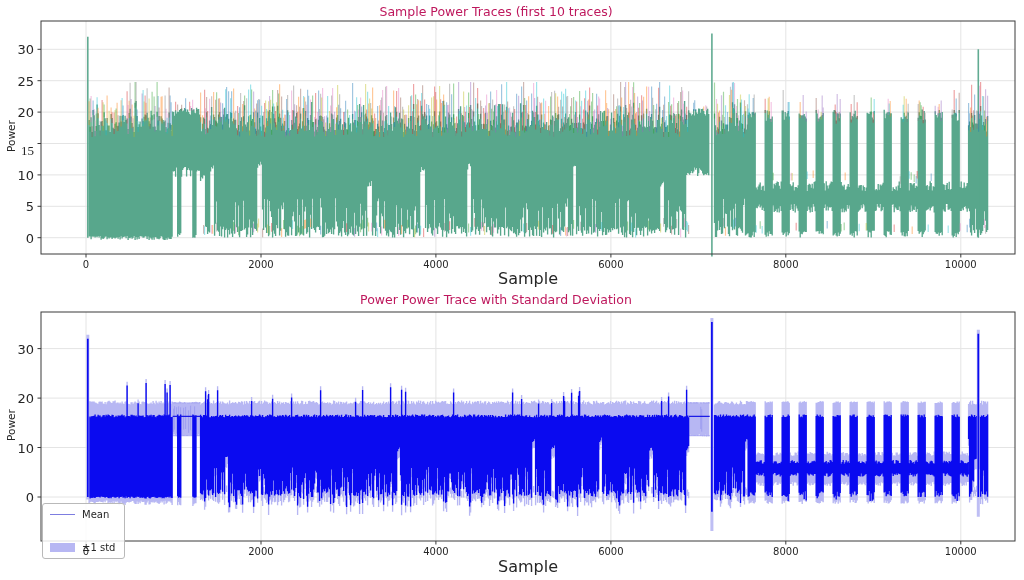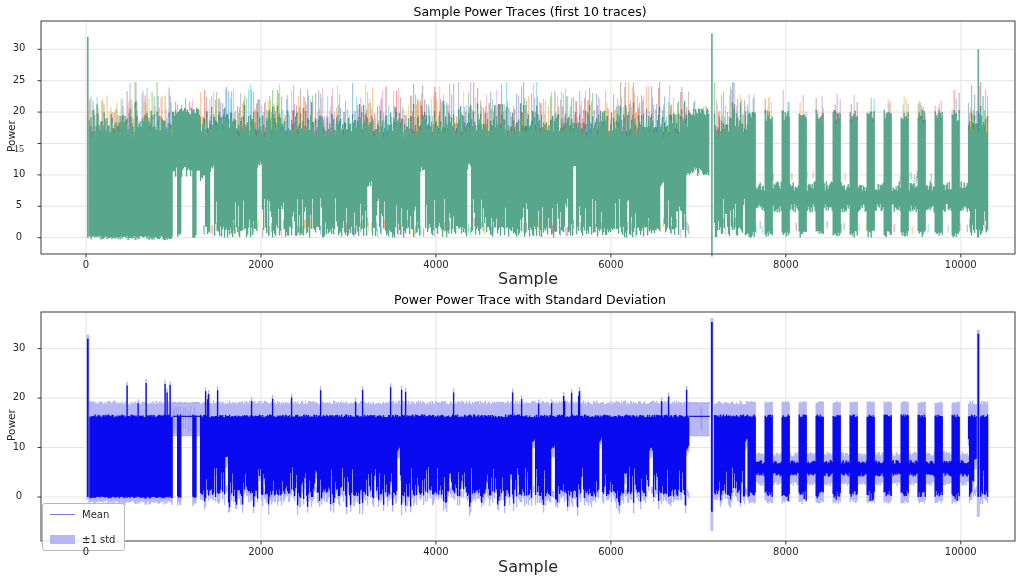--- a/index.html
+++ b/index.html
@@ -1,26 +1,26 @@
 <!DOCTYPE html>
 <html><head>
 <meta charset="utf-8">
 <style>
   html,body{margin:0;padding:0;}
   body{width:1024px;height:580px;background:#ffffff;position:relative;overflow:hidden;
        font-family:"DejaVu Sans",sans-serif;color:#262626;}
   #plot-svg{position:absolute;left:0;top:0;}
-  .title{position:absolute;left:530px;transform:translateX(-50%);font-size:12.5px;white-space:nowrap;color:#000000;}
+  .title{position:absolute;left:496px;transform:translateX(-50%);font-size:12.5px;white-space:nowrap;color:#be185d;}
   .xlabel{position:absolute;left:528px;transform:translateX(-50%);font-size:16px;}
   .ylabel{position:absolute;left:-29px;width:80px;text-align:center;transform:rotate(-90deg);font-size:10.5px;}
   .xtick{position:absolute;transform:translateX(-50%);font-size:10px;white-space:nowrap;}
-  .ytick{position:absolute;width:30px;text-align:center;font-size:10px;}
+  .ytick{position:absolute;width:30px;text-align:right;font-size:13px;}
   .legend{position:absolute;left:42px;top:503px;background:rgba(255,255,255,0.85);
           border:1px solid #b9b9b9;border-radius:3px;padding:4px 9px 4px 7px;
-          display:flex;flex-direction:column;gap:12px;text-align:center;}
+          display:flex;flex-direction:column;gap:20px;text-align:center;}
   .lrow{display:flex;align-items:center;gap:7px;height:13px;}
   .lline{width:25px;height:0;border-top:1.6px solid #7d7de0;}
   .lpatch{width:25px;height:9px;background:#b7b7f3;}
   .ltext{font-size:10px;}
 </style>
 </head>
 <body style="background: rgb(255, 255, 255);">
 
 <div id="fig">
   <svg id="plot-svg" width="1024" height="580">

